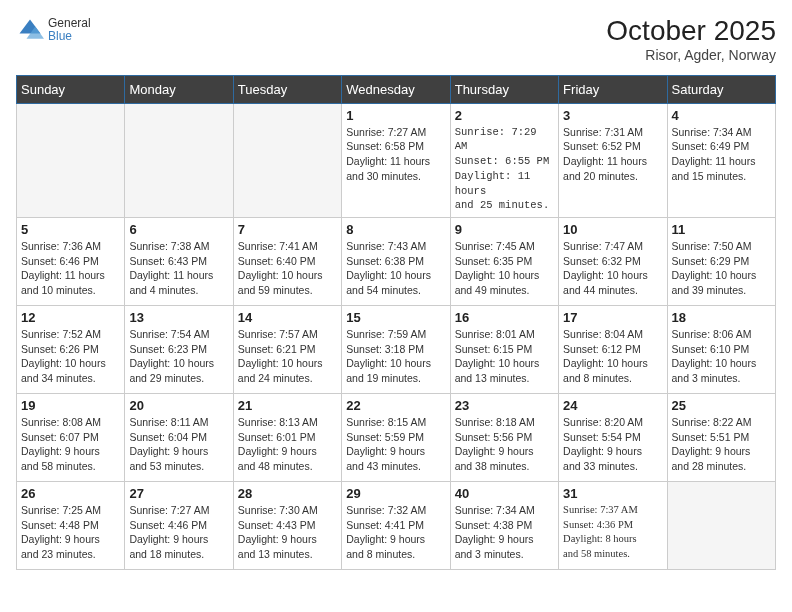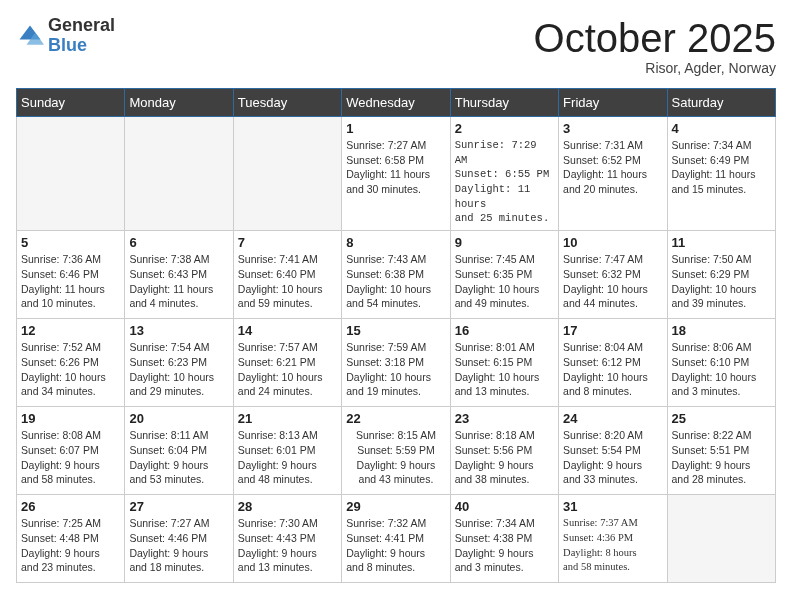--- a/index.html
+++ b/index.html
@@ -15,35 +15,35 @@
       align-items: flex-start;
       justify-content: space-between;
       margin-bottom: 12px;
     }
     .logo {
       display: flex;
       align-items: center;
       gap: 4px;
     }
     .logo-text {
-      font-size: 18px;
-      font-weight: bold;
+      font-size: 12px;
+      font-weight: normal;
       line-height: 1.1;
     }
     .logo-general { color: #333; }
     .logo-blue { color: #3a7fc1; }
     .logo-icon {
       width: 28px;
       height: 28px;
     }
     .title-block {
       text-align: right;
     }
     .month-title {
-      font-size: 40px;
+      font-size: 28px;
       font-weight: normal;
       color: #222;
       line-height: 1.1;
     }
     .subtitle {
       font-size: 14px;
       color: #444;
     }
     .calendar {
       width: 100%;
@@ -271,21 +271,21 @@
         </td>
         <td>
           <span class="day-number">21</span>
           <div class="day-info" style="white-space: pre-line;">Sunrise: 8:13 AM
 Sunset: 6:01 PM
 Daylight: 9 hours
 and 48 minutes.</div>
         </td>
         <td>
           <span class="day-number">22</span>
-          <div class="day-info" style="white-space: pre-line; text-align: center;">Sunrise: 8:15 AM
+          <div class="day-info" style="white-space: pre-line;">Sunrise: 8:15 AM
 Sunset: 5:59 PM
 Daylight: 9 hours
 and 43 minutes.</div>
         </td>
         <td>
           <span class="day-number">23</span>
           <div class="day-info" style="white-space: pre-line;">Sunrise: 8:18 AM
 Sunset: 5:56 PM
 Daylight: 9 hours
 and 38 minutes.</div>

